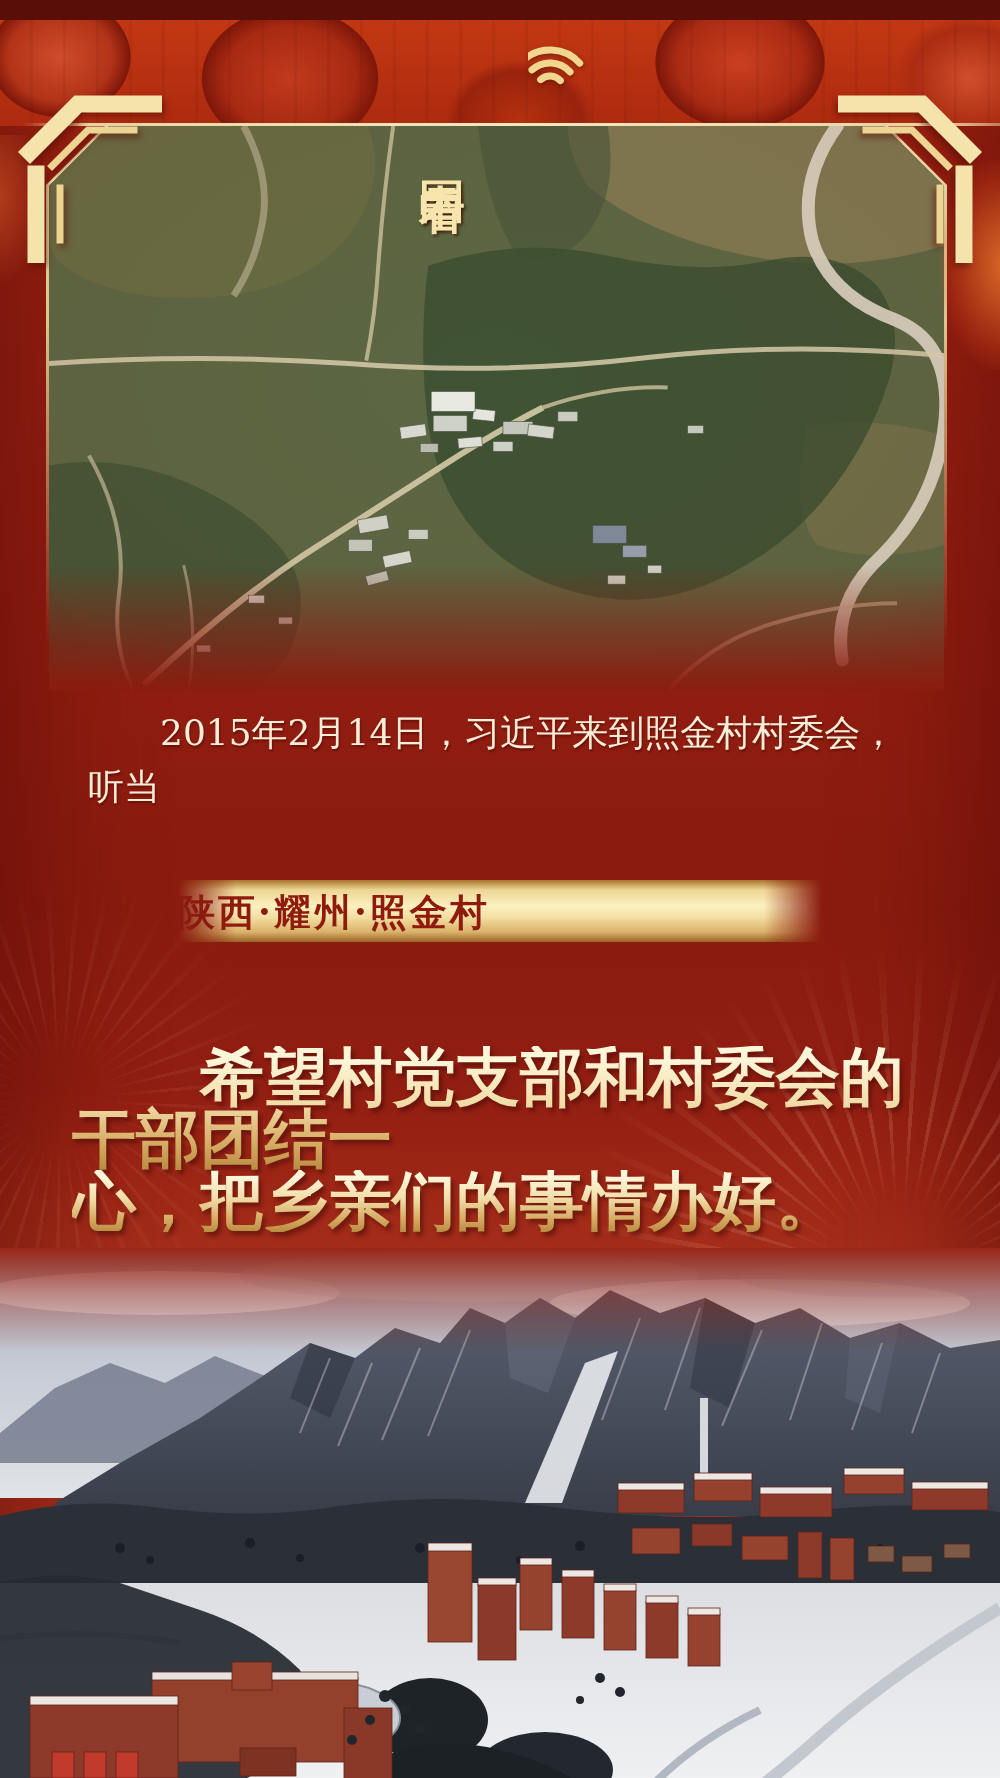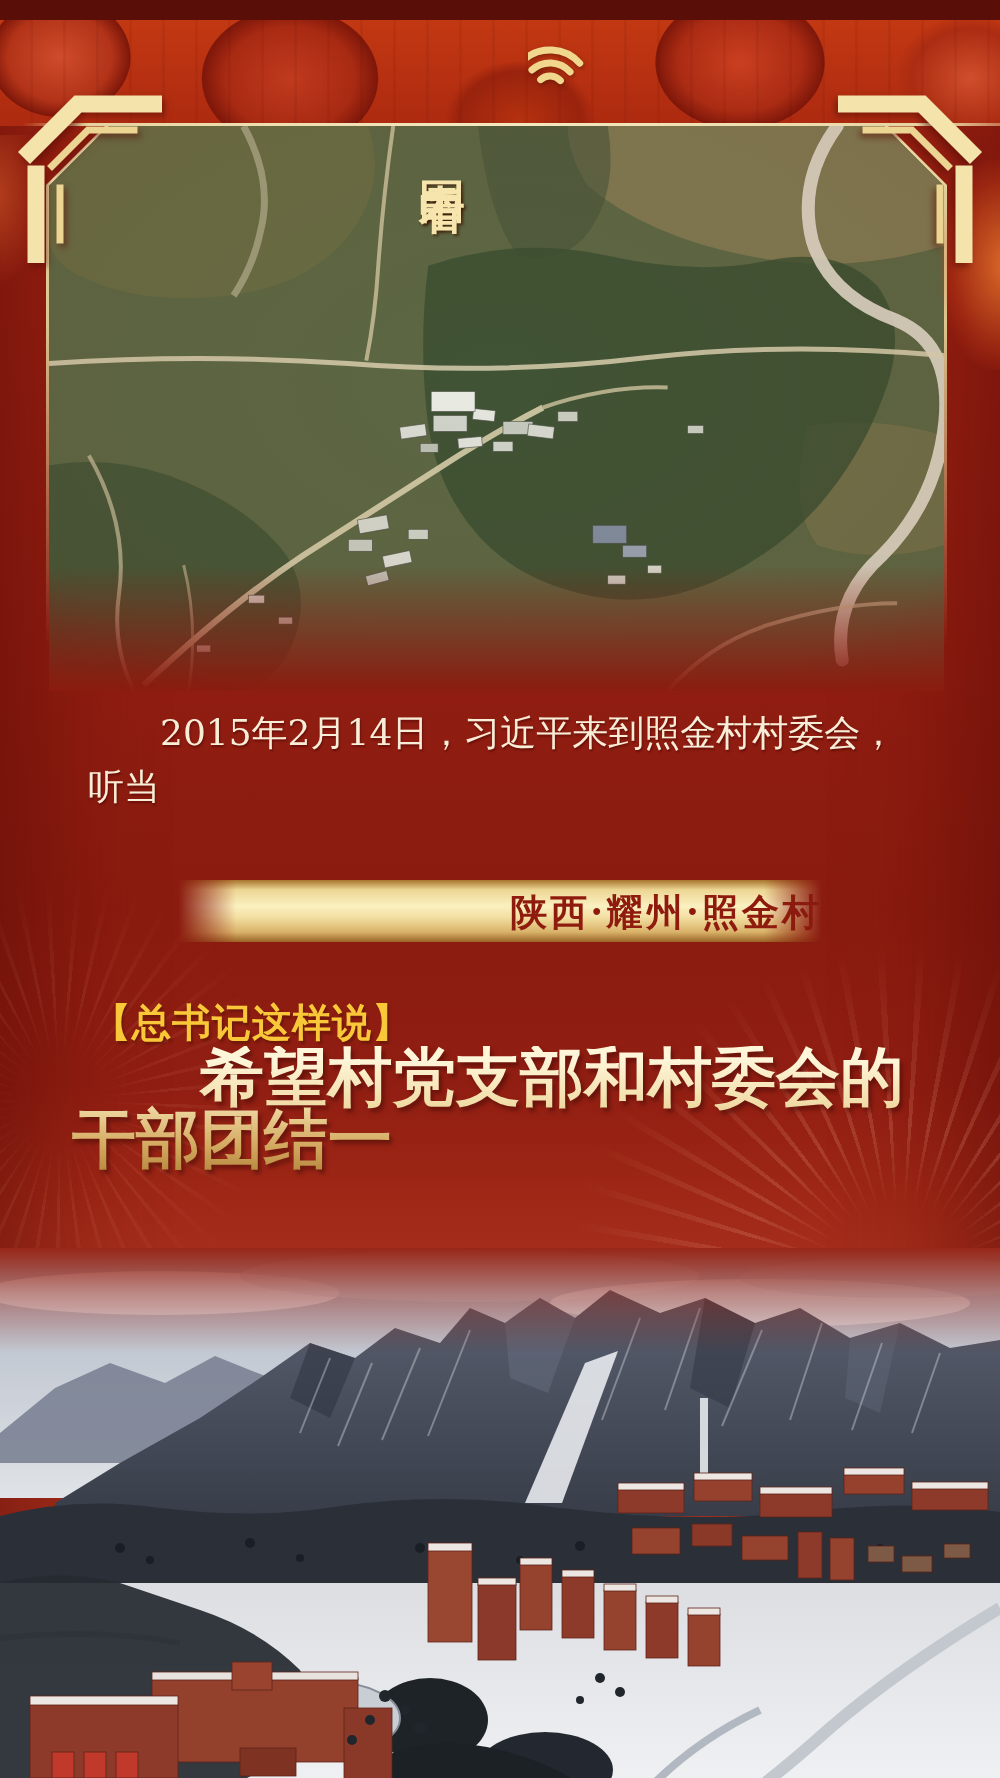--- a/index.html
+++ b/index.html
@@ -47,21 +47,21 @@
     color:#f6e6ae;text-shadow:2px 2px 3px rgba(60,20,0,.7);}
   .signal{position:absolute;left:528px;top:6px;z-index:7;
     filter:drop-shadow(1px 2px 2px rgba(80,20,0,.5));}
   
   .caption{position:absolute;left:88px;top:686px;width:832px;z-index:4;
     font-family:"DejaVu Serif",serif;font-size:36px;line-height:54px;color:#f8eed8;
     text-shadow:1px 2px 2px rgba(60,0,0,.45);}
   .caption .l1{text-indent:2em;}
   
   .banner{position:absolute;left:178px;top:860px;width:644px;height:62px;z-index:4;
-    text-align:right;line-height:64px;font-family:"DejaVu Serif",serif;font-weight:bold;
+    text-align:left;line-height:64px;font-family:"DejaVu Serif",serif;font-weight:bold;
     font-size:37px;letter-spacing:3px;color:#8e1b0e;
     background:linear-gradient(180deg,#a8742e 0%,#edd694 16%,#fbf0c0 42%,#f3dfa2 60%,#d9b269 84%,#9a6326 100%);
     -webkit-mask:linear-gradient(90deg,transparent 0,#000 9%,#000 91%,transparent 100%);
     mask:linear-gradient(90deg,transparent 0,#000 9%,#000 91%,transparent 100%);}
   
   .q-header{position:absolute;left:92px;top:976px;z-index:4;font-weight:bold;font-size:39px;
     color:#f8c838;text-shadow:2px 3px 2px rgba(90,20,5,.55);letter-spacing:1px;}
   .quote{position:absolute;left:72px;top:1026px;width:892px;z-index:4;
     font-family:"DejaVu Serif",serif;font-weight:bold;font-size:64px;line-height:62px;
     filter:drop-shadow(3px 4px 2px rgba(70,10,5,.55));}
@@ -184,23 +184,23 @@
   </svg>
   <div class="title-main">卫星视角</div>
   <div class="title-sub">看中国</div>
 
   <div class="caption">
     <div class="l1">2015年2月14日，习近平来到照金村村委会，听当</div>
   </div>
 
   <div class="banner">陕西·耀州·照金村</div>
 
-  <div class="q-header">【总书记这样说】</div>
   <div class="quote">
     <div class="qline l1">希望村党支部和村委会的干部团结一</div>
+    <div class="qline l2">心，把乡亲们的事情办好。</div>
   </div>
 
   <div class="photo">
     <svg viewBox="0 0 1000 550" preserveAspectRatio="none">
       <defs>
         <linearGradient id="skyGrad" x1="0" y1="0" x2="0" y2="1">
           <stop offset="0" stop-color="#aeb6c4"></stop>
             <stop offset="1" stop-color="#e0e3e7"></stop>
         </linearGradient>
         <linearGradient id="mtnGrad" x1="0" y1="0" x2="0" y2="1">

